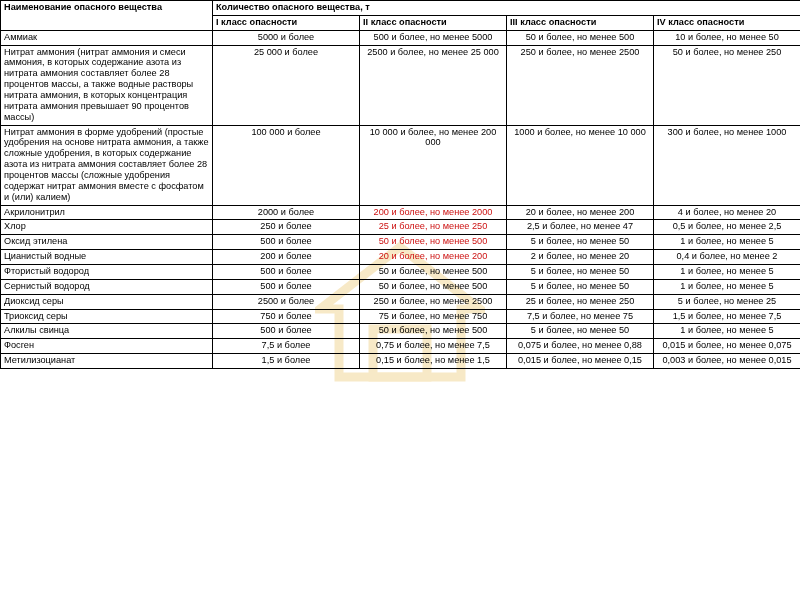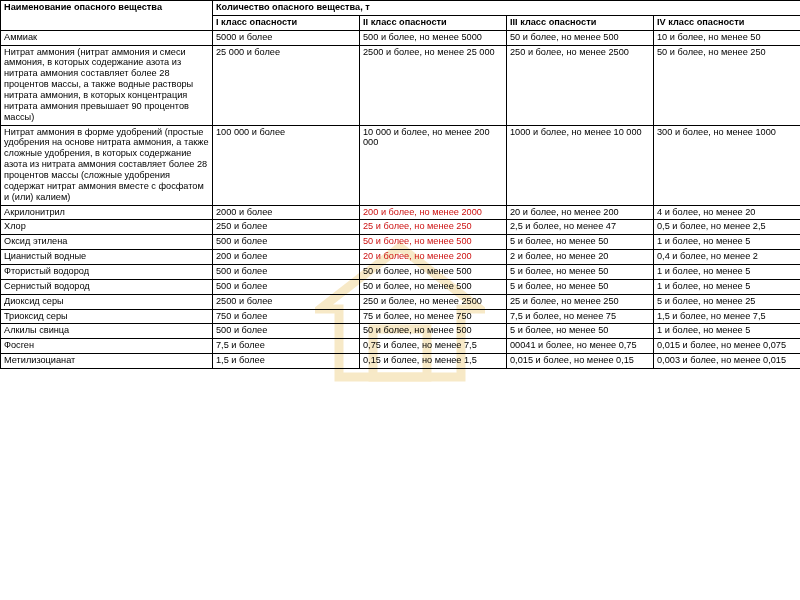--- a/index.html
+++ b/index.html
@@ -47,21 +47,21 @@
     font-weight: bold;
     vertical-align: middle;
     padding: 3px 2px;
   }
   td.name {
     text-align: left;
     vertical-align: top;
     margin-left: 28px;
   }
   td.qty {
-    text-align: left;
+    text-align: center;
     vertical-align: top;
   }
   .col-name { width: 212px; }
   .col-q { width: 147px; }
   .hl {
     background-color: #f5e642;
   }
   .hl-red {
     color: #cc1111;
   }
@@ -178,21 +178,21 @@
       <td class="name">Алкилы свинца</td>
       <td class="qty">500 и более</td>
       <td class="qty">50 и более, но менее 500</td>
       <td class="qty">5 и более, но менее 50</td>
       <td class="qty">1 и более, но менее 5</td>
     </tr>
     <tr>
       <td class="name">Фосген</td>
       <td class="qty">7,5 и более</td>
       <td class="qty">0,75 и более, но менее 7,5</td>
-      <td class="qty">00041 и более, но менее 0,75</td>
+      <td class="qty">0,075 и более, но менее 0,88</td>
       <td class="qty">0,015 и более, но менее 0,075</td>
     </tr>
     <tr>
       <td class="name">Метилизоцианат</td>
       <td class="qty">1,5 и более</td>
       <td class="qty">0,15 и более, но менее 1,5</td>
       <td class="qty">0,015 и более, но менее 0,15</td>
       <td class="qty">0,003 и более, но менее 0,015</td>
     </tr>
   </tbody>

